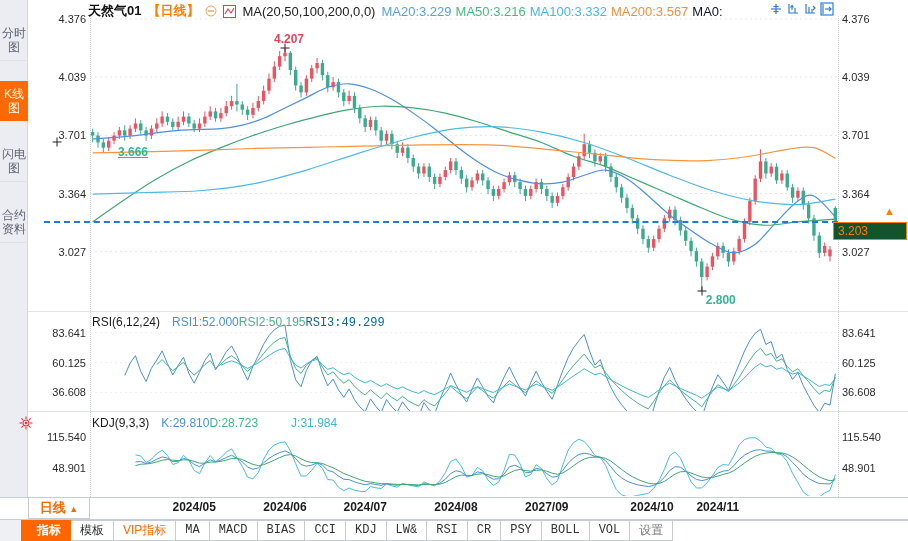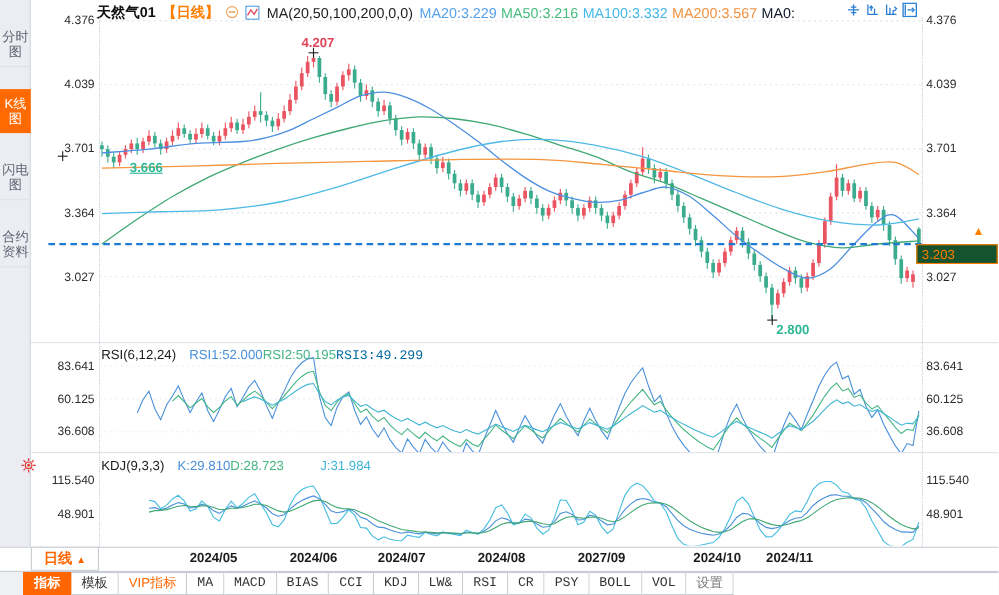--- a/index.html
+++ b/index.html
@@ -50,21 +50,21 @@
   .period-btn{position:absolute;left:28px;top:497px;width:62px;height:22px;background:#fff;
               border:1px solid #c8ccd2;box-sizing:border-box;text-align:center;line-height:20px;
               color:#ff6600;font-weight:bold;font-size:13px;cursor:pointer;}
   .period-btn .arrow{font-size:9px;}
   
   .tabbar{position:absolute;left:0;top:519px;width:908px;height:22px;background:#eef0f3;
           border-top:1px solid #c9ced6;box-sizing:border-box;display:flex;align-items:stretch;}
   .tab-spacer{width:21px;}
   .tab{background:#fff;border:1px solid #c8ccd2;border-left:none;padding:0 9px;line-height:19px;
        font-size:12px;color:#333;cursor:pointer;white-space:nowrap;}
-  .tab.first{border-left:1px solid #000000;}
+  .tab.first{border-left:7px solid #000000;}
   .tab.mono{font-family:"Liberation Mono",monospace;}
   .tab.active{background:#ff6600;color:#fff;border-color:#ff6600;font-weight:bold;}
   .tab.vip{color:#ff6600;}
   .tab.muted{color:#777;}
   .tab-fill{flex:1;background:#fff;border-top:1px solid #c8ccd2;}
   svg{position:absolute;overflow:hidden;}
 </style>
 </head>
 <body>
 

